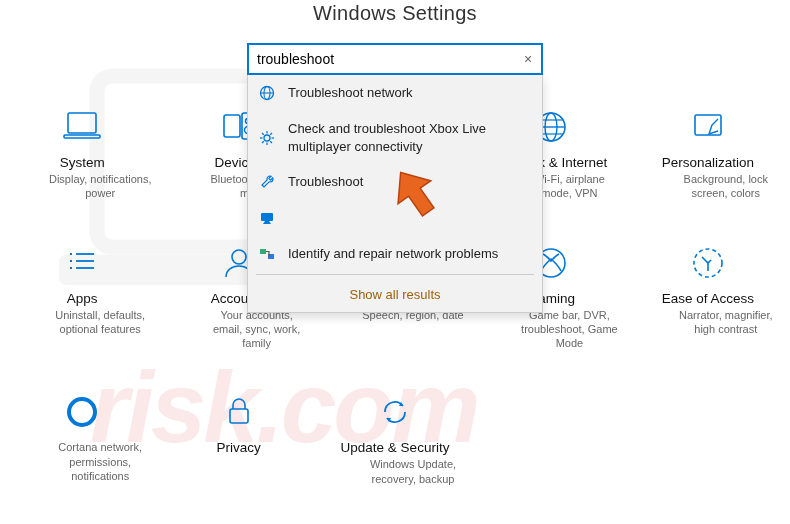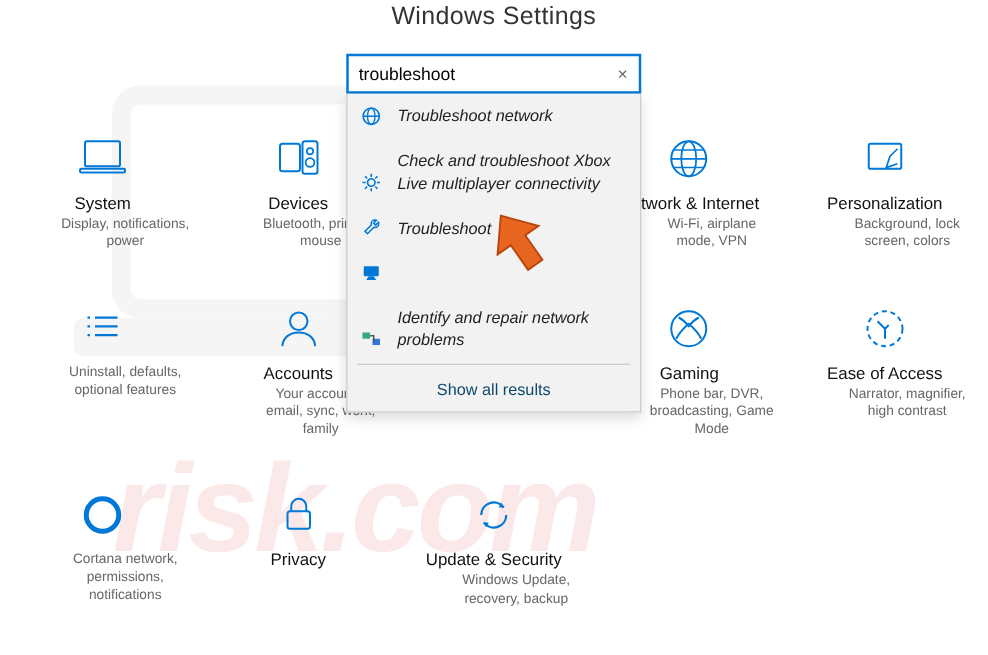--- a/index.html
+++ b/index.html
@@ -14,21 +14,21 @@
     .page-title {
       text-align: center;
       font-size: 20px;
       font-weight: 300;
       color: #333;
       padding-top: 2px;
       letter-spacing: 0.3px;
     }
     .search-wrap {
       position: relative;
-      width: 236px;
+      width: 296px;
       margin: 18px auto 0;
       z-index: 10;
     }
     .search-input {
       width: 100%;
       height: 32px;
       border: 2px solid #0078d7;
       padding: 0 30px 0 8px;
       font-size: 14px;
       outline: none;
@@ -50,27 +50,26 @@
       top: 100%;
       left: 0;
       right: 0;
       background: #f2f2f2;
       border: 1px solid #ccc;
       border-top: none;
       box-shadow: 0 4px 10px rgba(0,0,0,0.15);
     }
     .dropdown-item {
       display: flex;
-      align-items: flex-end;
+      align-items: center;
       padding: 9px 10px;
       cursor: pointer;
       font-size: 13px;
       color: #222;
       line-height: 1.35;
-      font-style: italic;
     }
     .dd-icon {
       width: 18px;
       height: 18px;
       flex-shrink: 0;
       margin-right: 12px;
       display: flex;
       align-items: center;
       justify-content: center;
       color: #0078d7;
@@ -79,21 +78,21 @@
     .dd-label { flex: 1; }
     .dropdown-divider {
       height: 1px;
       background: #ccc;
       margin: 2px 8px;
     }
     .dropdown-footer {
       text-align: center;
       padding: 10px;
       font-size: 13px;
-      color: #0c4a6e;
+      color: #a16207;
       cursor: pointer;
     }
     .grid {
       position: absolute;
       top: 105px;
       left: 0; right: 0;
       display: grid;
       grid-template-columns: repeat(5, 1fr);
       padding: 0 8px;
       column-gap: 8px;
@@ -296,20 +295,21 @@
           <g stroke="#0078d7" stroke-width="1.8">
             <line x1="8" y1="9" x2="10" y2="9"></line>
             <line x1="14" y1="9" x2="32" y2="9"></line>
             <line x1="8" y1="16" x2="10" y2="16"></line>
             <line x1="14" y1="16" x2="32" y2="16"></line>
             <line x1="8" y1="23" x2="10" y2="23"></line>
             <line x1="14" y1="23" x2="32" y2="23"></line>
           </g>
         </svg>
     </div>
+    <div class="tile-title">Apps</div>
     <div class="tile-desc">Uninstall, defaults, optional features</div>
   </div>
 
   <div class="tile">
     <div class="tile-icon">
       <svg width="40" height="36" viewBox="0 0 40 36">
           <circle cx="20" cy="12" r="7" fill="none" stroke="#0078d7" stroke-width="1.6"></circle>
           <path d="M7 32c0-7 6-11 13-11s13 4 13 11" fill="none" stroke="#0078d7" stroke-width="1.6"></path>
         </svg>
     </div>
@@ -318,31 +318,32 @@
   </div>
 
   <div class="tile">
     <div class="tile-icon">
       <svg width="42" height="36" viewBox="0 0 42 36">
           <text x="6" y="24" font-size="20" fill="none" stroke="#0078d7" stroke-width="1.2" font-family="serif">A</text>
           <text x="22" y="26" font-size="16" fill="none" stroke="#0078d7" stroke-width="1" font-family="sans-serif">字</text>
         </svg>
     </div>
     <div class="tile-title">Time &amp; Language</div>
+    <div class="tile-desc">Speech, region, date</div>
   </div>
 
   <div class="tile">
     <div class="tile-icon">
       <svg width="40" height="40" viewBox="0 0 40 40">
           <circle cx="20" cy="20" r="14" fill="none" stroke="#0078d7" stroke-width="1.6"></circle>
           <path d="M12 11c4 2 8 7 8 7s4-5 8-7M10 28c3-6 10-12 10-12s7 6 10 12" fill="none" stroke="#0078d7" stroke-width="1.6"></path>
         </svg>
     </div>
     <div class="tile-title">Gaming</div>
-    <div class="tile-desc">Phone bar, DVR, broadcasting, Game Mode</div>
+    <div class="tile-desc">Game bar, DVR, troubleshoot, Game Mode</div>
   </div>
 
   <div class="tile">
     <div class="tile-icon">
       <svg width="40" height="40" viewBox="0 0 40 40">
           <circle cx="20" cy="20" r="14" fill="none" stroke="#0078d7" stroke-width="1.6" stroke-dasharray="4 3"></circle>
           <path d="M14 14l6 6 3-3m-3 3v8" fill="none" stroke="#0078d7" stroke-width="1.6"></path>
         </svg>
     </div>
     <div class="tile-title">Ease of Access</div>

